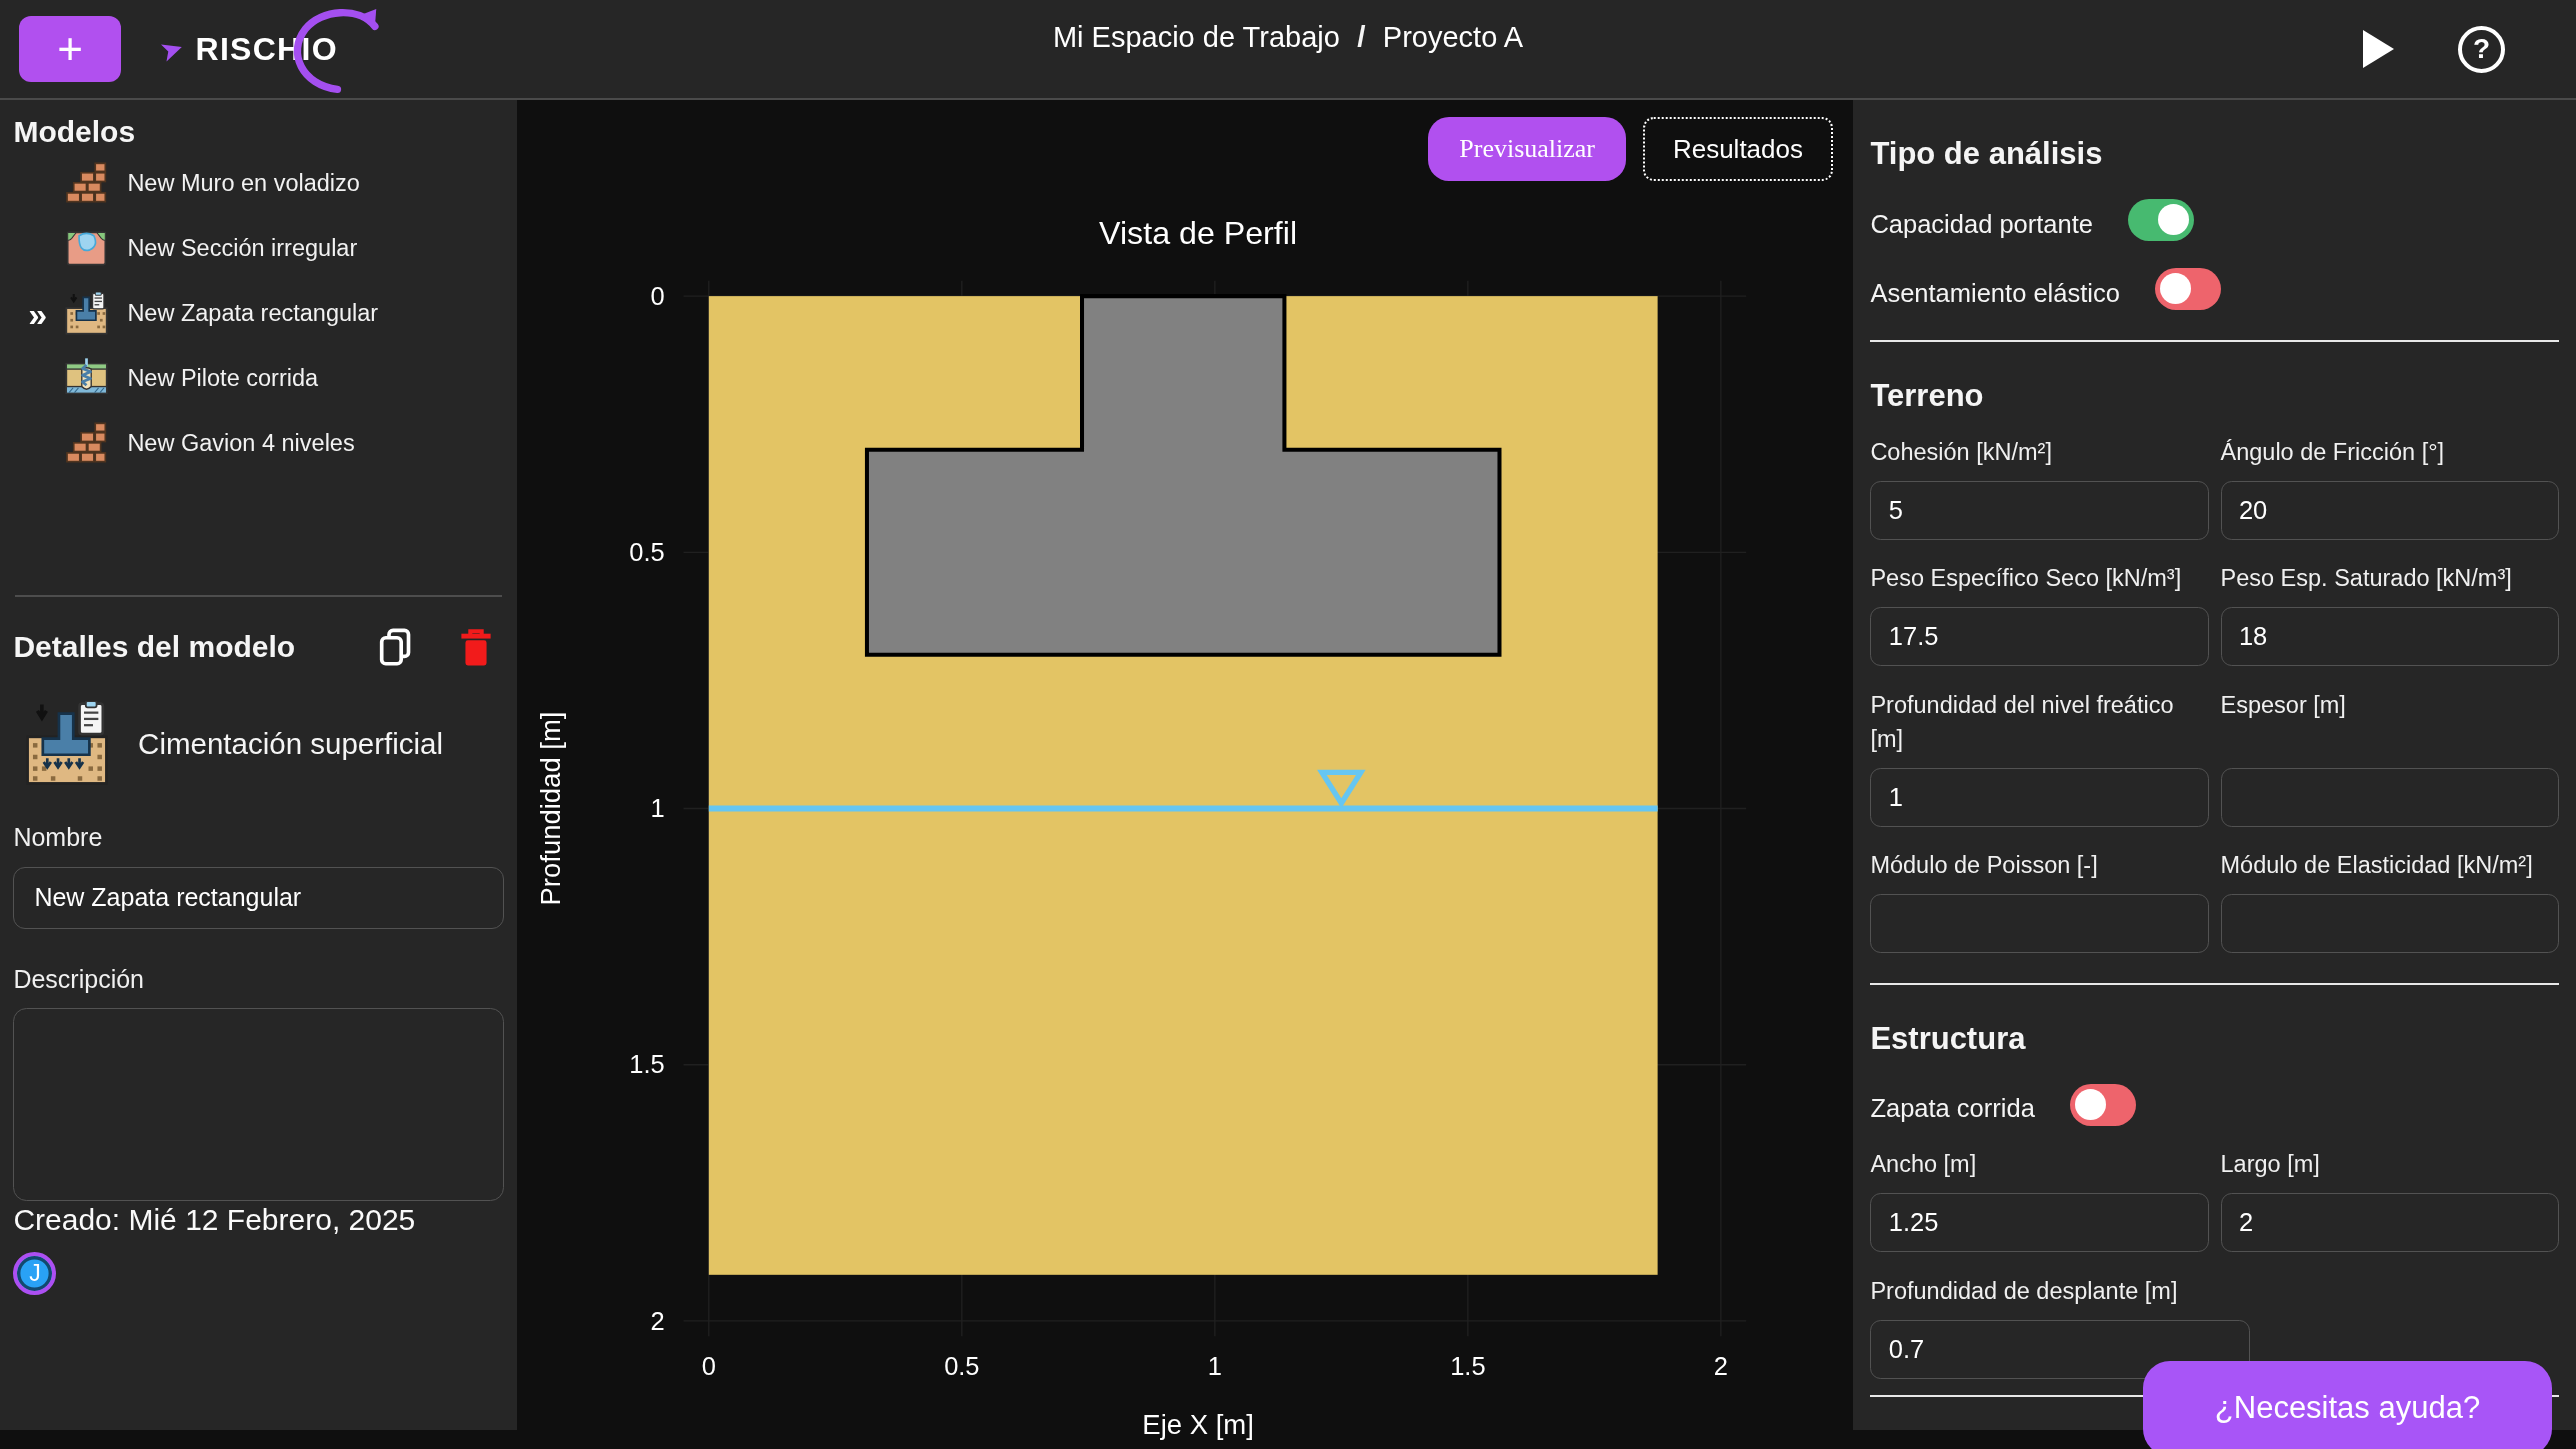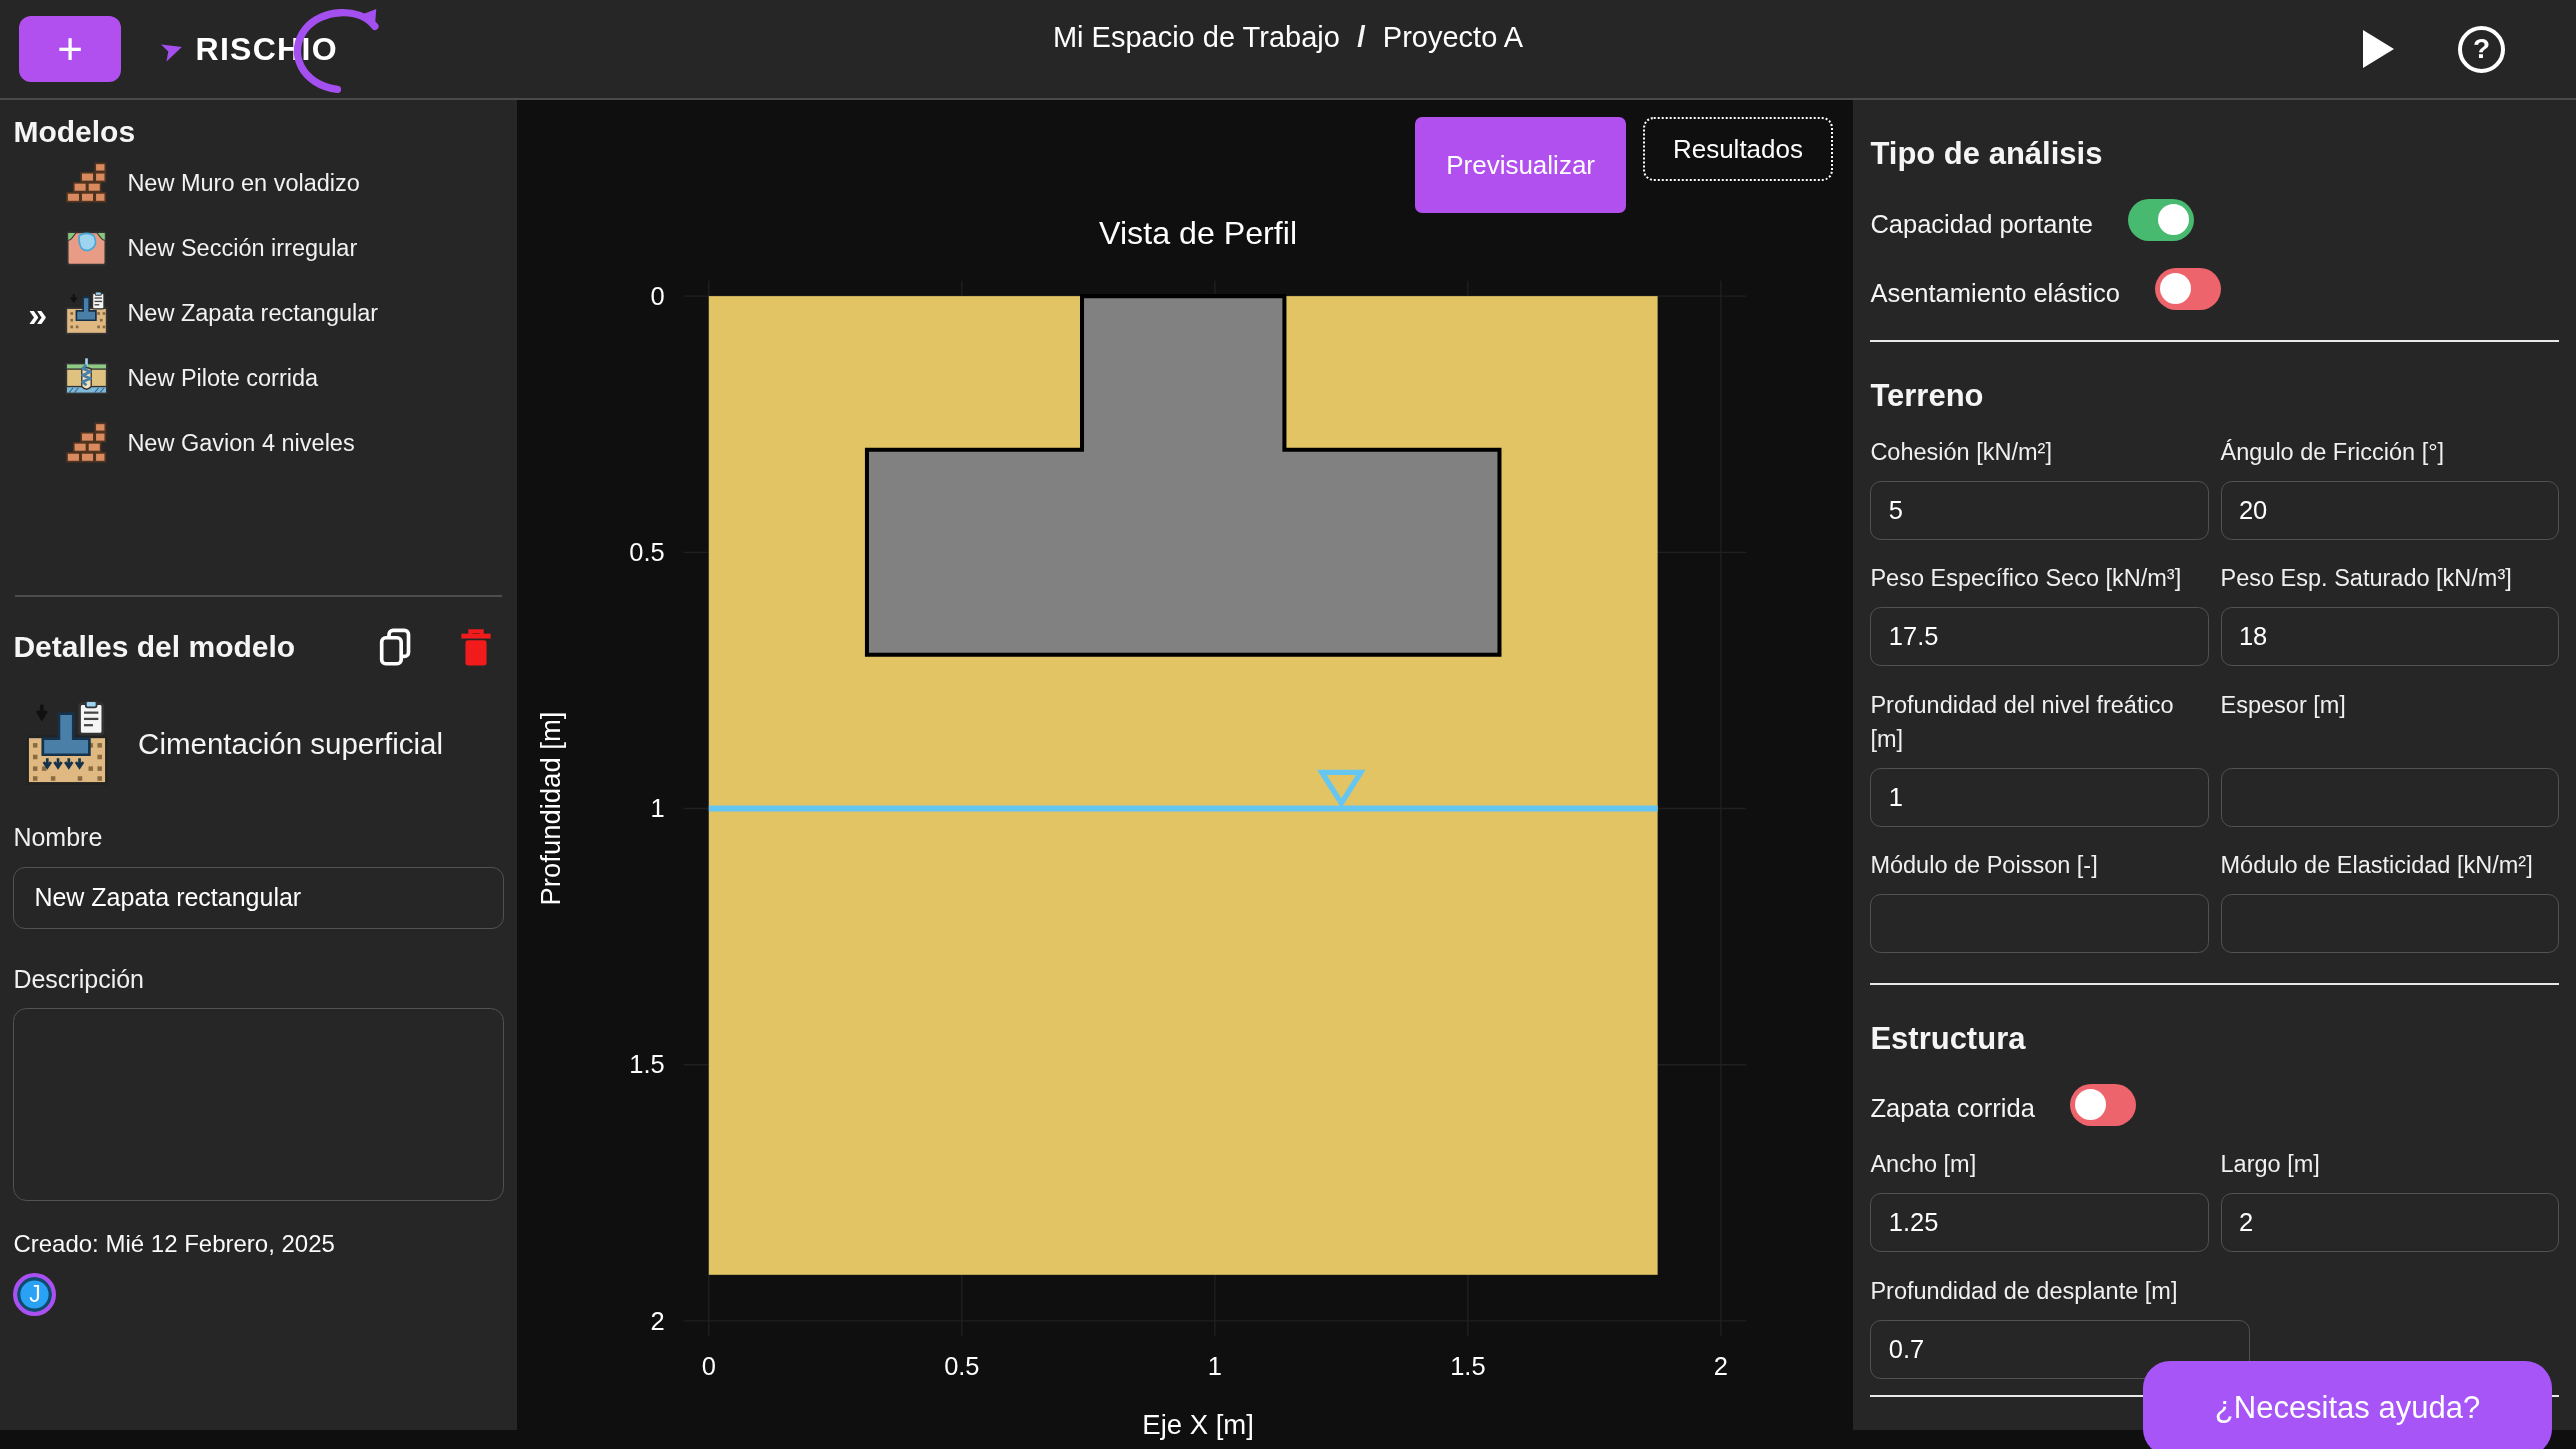--- a/index.html
+++ b/index.html
@@ -39,27 +39,27 @@
   .details-head{display:flex;align-items:center;margin-top:31px;padding-right:9.4px;gap:16px;}
   .details-title{font-size:30px;font-weight:600;flex:1;}
   .icon-btn{margin-left:27px;cursor:pointer;display:flex;}
   .type-row{display:flex;align-items:center;gap:28px;margin-top:34px;padding-left:10.7px;}
   .type-label{font-size:29.5px;}
   .field-label-s{font-size:25px;margin-top:36px;color:#f0f0f0;}
   .s-input{width:100%;box-sizing:border-box;height:62px;margin-top:14.8px;background:transparent;
     border:1.3px solid #525252;border-radius:12px;color:#fff;font-size:25px;padding:0 20px;font-family:inherit;outline:none;}
   .s-textarea{width:100%;box-sizing:border-box;height:193px;margin-top:14.8px;background:transparent;
     border:1.3px solid #525252;border-radius:13.4px;color:#fff;font-size:24px;padding:16px 20px;font-family:inherit;resize:none;outline:none;}
-  .created{font-size:24px;margin-top:27px;color:#fafafa;}
+  .created{font-size:30px;color:#fafafa;}
   .avatar{width:43px;height:43px;margin-top:14.8px;border-radius:50%;background:#29a2f5;border:4px solid #ac4ff2;
     box-shadow:inset 0 0 0 3.4px rgba(0,0,0,.55);display:flex;align-items:center;justify-content:center;
     font-size:23px;color:#fff;box-sizing:border-box;}
   
-  .preview-btn{position:absolute;top:17.4px;right:227px;height:64px;padding:16px 31px;background:#b150ef;border-radius:7px;
-    display:flex;align-items:center;font-size:26px;color:#fff;cursor:pointer;z-index:2;}
+  .preview-btn{position:absolute;top:17.4px;right:227px;height:64px;padding:0 31px;background:#b150ef;border-radius:21px;
+    display:flex;align-items:center;font-size:26px;color:#fff;cursor:pointer;z-index:2;font-family:Liberation Serif, serif;}
   .results-btn{position:absolute;top:17.4px;right:20px;height:64px;padding:0 28px;background:transparent;border:2px dotted #fff;
     border-radius:10.7px;display:flex;align-items:center;font-size:26px;color:#fff;cursor:pointer;z-index:2;box-sizing:border-box;}
   #profile-chart{position:absolute;left:0;top:0;}
   #profile-chart text{font-family:"Liberation Sans",sans-serif;}
   
   .ptitle{font-size:31px;font-weight:600;margin-top:36px;}
   .toggle-row{display:flex;align-items:center;gap:35px;margin-top:27px;}
   .toggle-label{font-size:25.5px;margin-top:8px;}
   .toggle{width:66px;height:42px;border-radius:23px;position:relative;flex:0 0 auto;cursor:pointer;}
   .toggle.on{background:#47ba70;}

